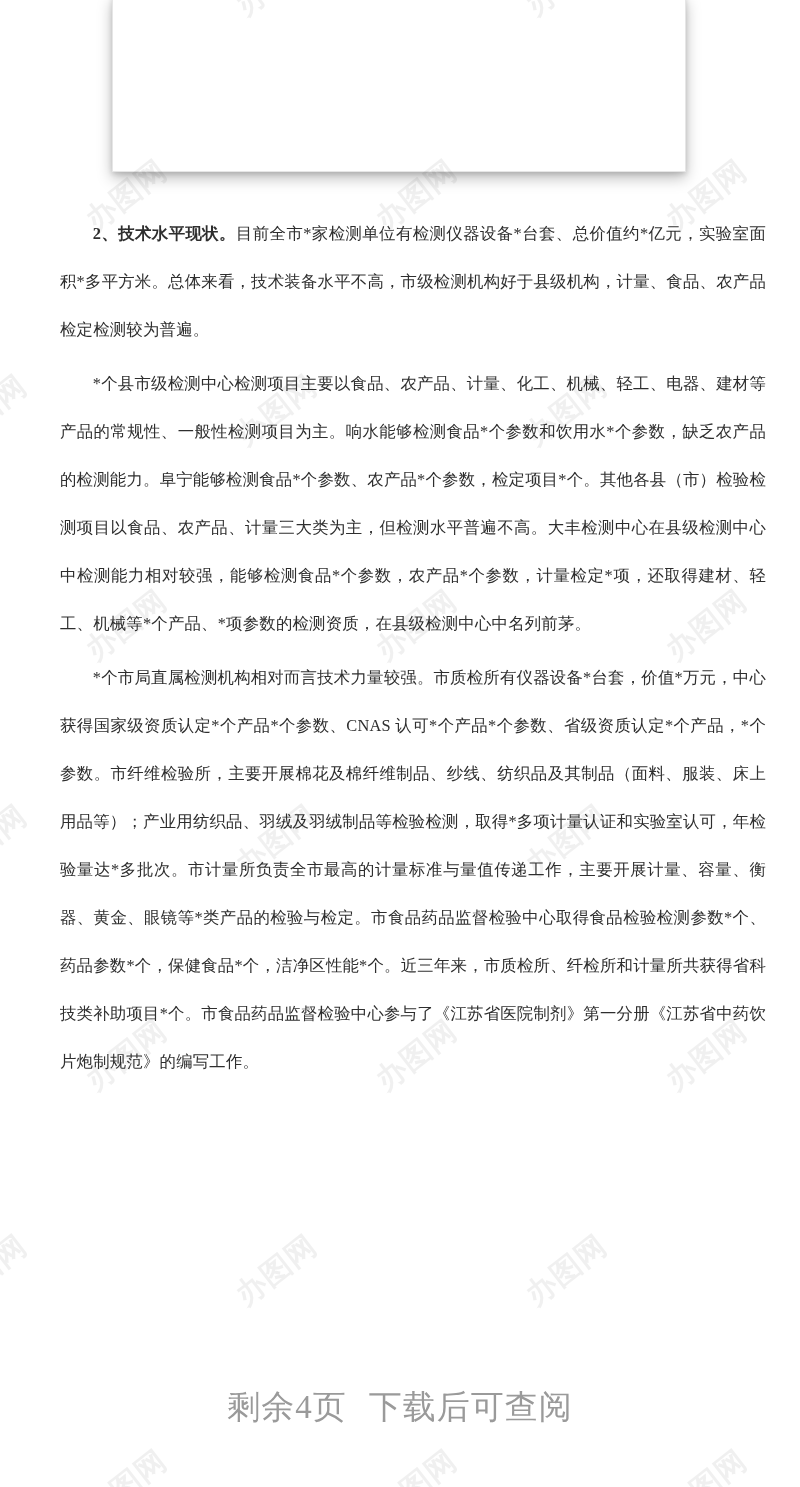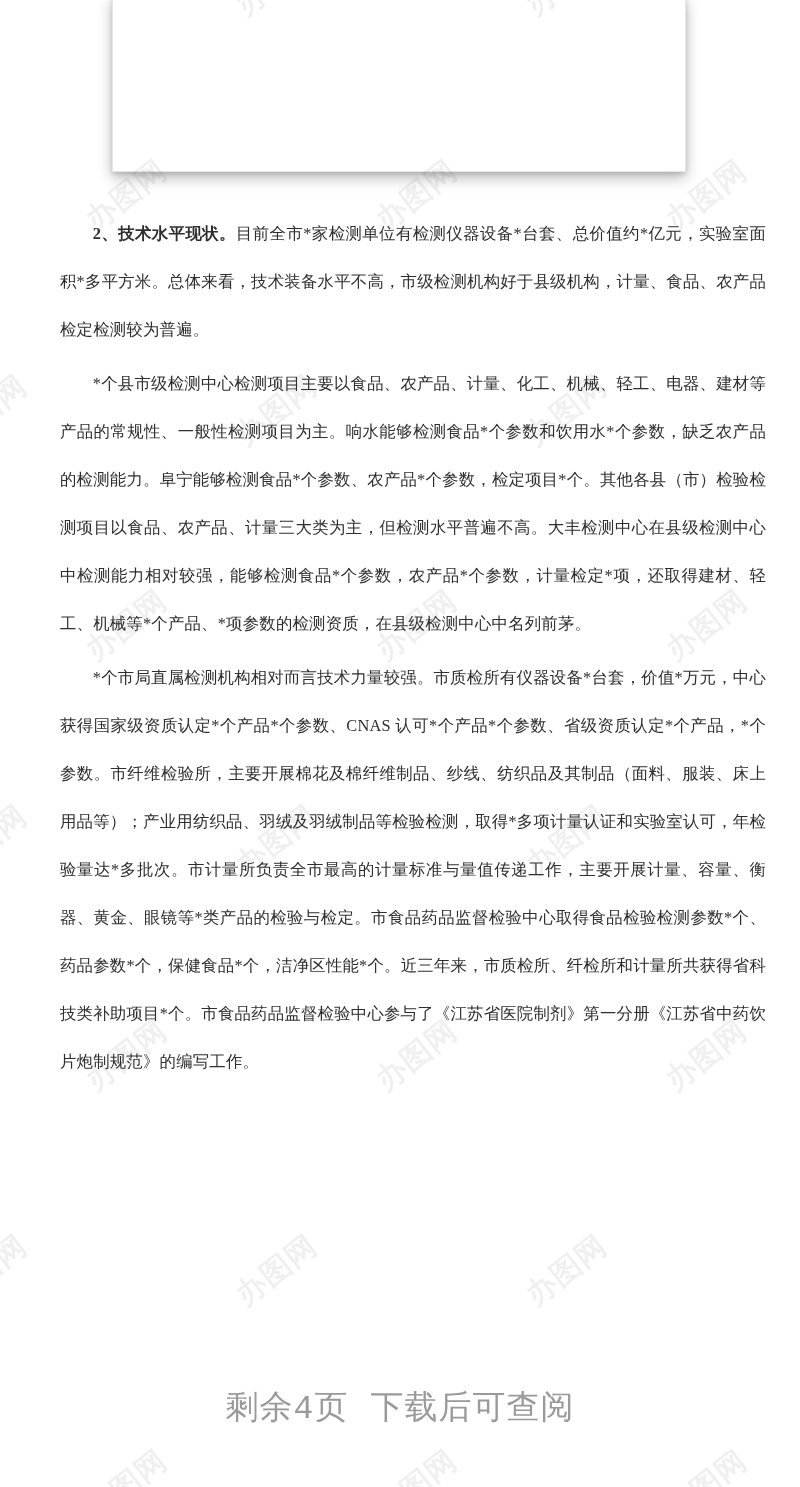--- a/index.html
+++ b/index.html
@@ -77,21 +77,21 @@
     letter-spacing: 1px;
   }
 
   
   #footer-notice {
     position: absolute;
     left: 0;
     top: 1385px;
     width: 800px;
     text-align: center;
-    font-family: Liberation Mono, monospace;
+    font-family: Liberation Serif, serif;
     font-size: 33px;
     color: #9a9a9a;
     letter-spacing: 1px;
     z-index: 3;
   }
   #footer-remaining { margin-right: 22px; }
 </style>
 </head>
 <body>
 

